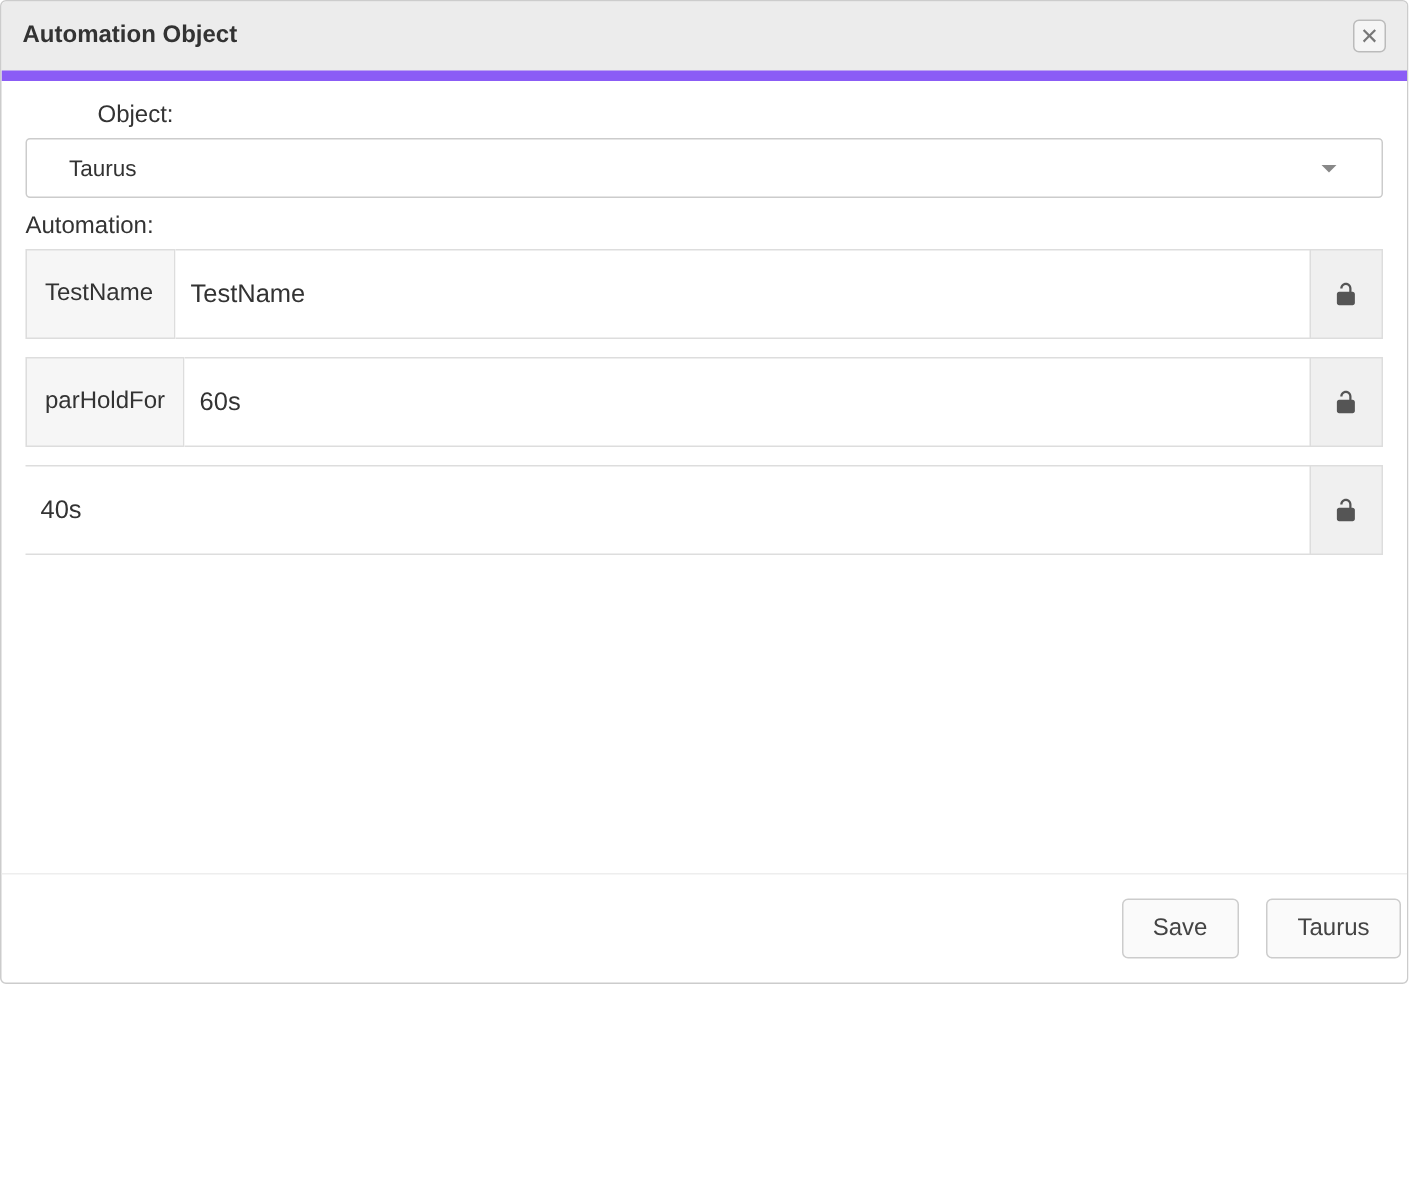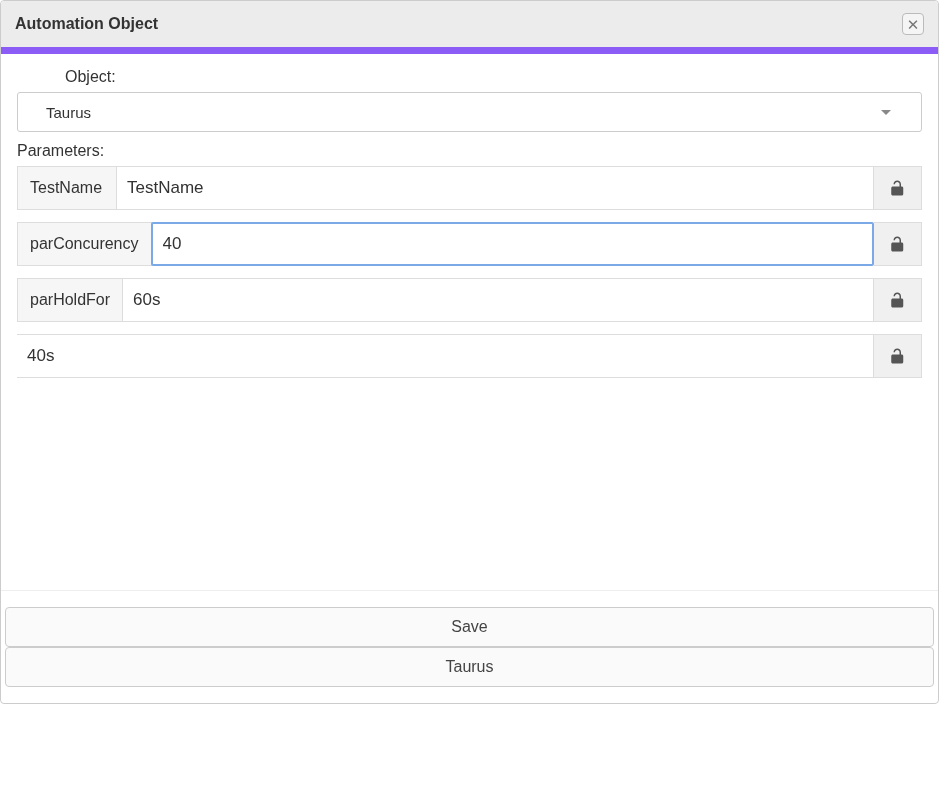--- a/index.html
+++ b/index.html
@@ -84,21 +84,21 @@
       border-top: 5px solid #888;
       margin-right: 2px;
     }
     .params-block {
       margin-bottom: 10px;
     }
     .param-row {
       display: flex;
       align-items: stretch;
       margin-bottom: 12px;
-      height: 44px;
+      height: 60px;
     }
     .param-name {
       background: #f6f6f6;
       border: 1px solid #ddd;
       padding: 0 12px;
       display: flex;
       align-items: center;
       font-size: 16px;
       color: #333;
       min-width: 100px;
@@ -138,22 +138,21 @@
       fill: #555;
     }
     .dialog-spacer {
       height: 200px;
     }
     .dialog-footer {
       border-top: 1px solid #eee;
       padding: 16px 4px;
       display: flex;
       justify-content: flex-end;
-      gap: 0;
-      flex-direction: column;
+      gap: 18px;
     }
     .btn {
       border: 1px solid #ccc;
       background: #fafafa;
       border-radius: 4px;
       padding: 10px 20px;
       font-size: 16px;
       color: #444;
       cursor: pointer;
     }
@@ -172,43 +171,34 @@
 
   <div class="dialog-body">
 
     <label class="form-label">Object:</label>
     <div class="select-wrap">
       <div class="select-value">Taurus</div>
       <div class="select-caret"></div>
     </div>
 
 
-    <label class="form-label">Parameters:</label>
+    <label class="form-label">Automation:</label>
 
     <div class="params-block">
 
       <div class="param-row">
         <div class="param-name">TestName</div>
         <input class="param-input" value="TestName" style="">
         <div class="param-lock">
           <svg viewBox="0 0 24 24">
               <path d="M17 10h-1V7c0-2.8-2.2-5-5-5S6 4.2 6 7h2c0-1.7 1.3-3 3-3s3 1.3 3 3v3H5c-1.1 0-2 .9-2 2v8c0 1.1.9 2 2 2h12c1.1 0 2-.9 2-2v-8c0-1.1-.9-2-2-2z"></path>
             </svg>
         </div>
       </div>
 
-      <div class="param-row">
-        <div class="param-name">parConcurency</div>
-        <input class="param-input focused" value="40" style="">
-        <div class="param-lock">
-          <svg viewBox="0 0 24 24">
-              <path d="M17 10h-1V7c0-2.8-2.2-5-5-5S6 4.2 6 7h2c0-1.7 1.3-3 3-3s3 1.3 3 3v3H5c-1.1 0-2 .9-2 2v8c0 1.1.9 2 2 2h12c1.1 0 2-.9 2-2v-8c0-1.1-.9-2-2-2z"></path>
-            </svg>
-        </div>
-      </div>
 
       <div class="param-row">
         <div class="param-name">parHoldFor</div>
         <input class="param-input" value="60s" style="">
         <div class="param-lock">
           <svg viewBox="0 0 24 24">
               <path d="M17 10h-1V7c0-2.8-2.2-5-5-5S6 4.2 6 7h2c0-1.7 1.3-3 3-3s3 1.3 3 3v3H5c-1.1 0-2 .9-2 2v8c0 1.1.9 2 2 2h12c1.1 0 2-.9 2-2v-8c0-1.1-.9-2-2-2z"></path>
             </svg>
         </div>
       </div>

